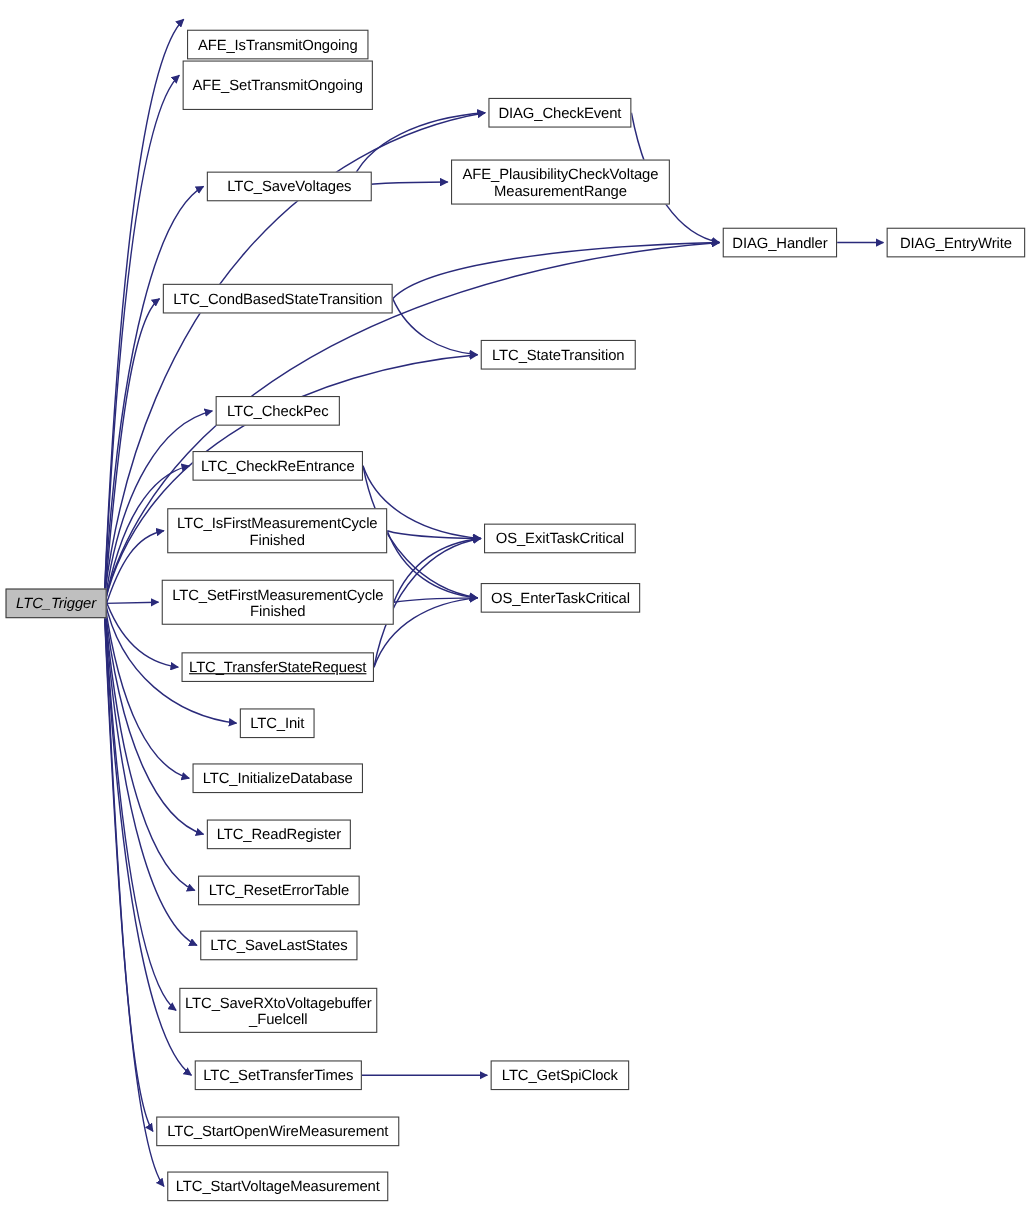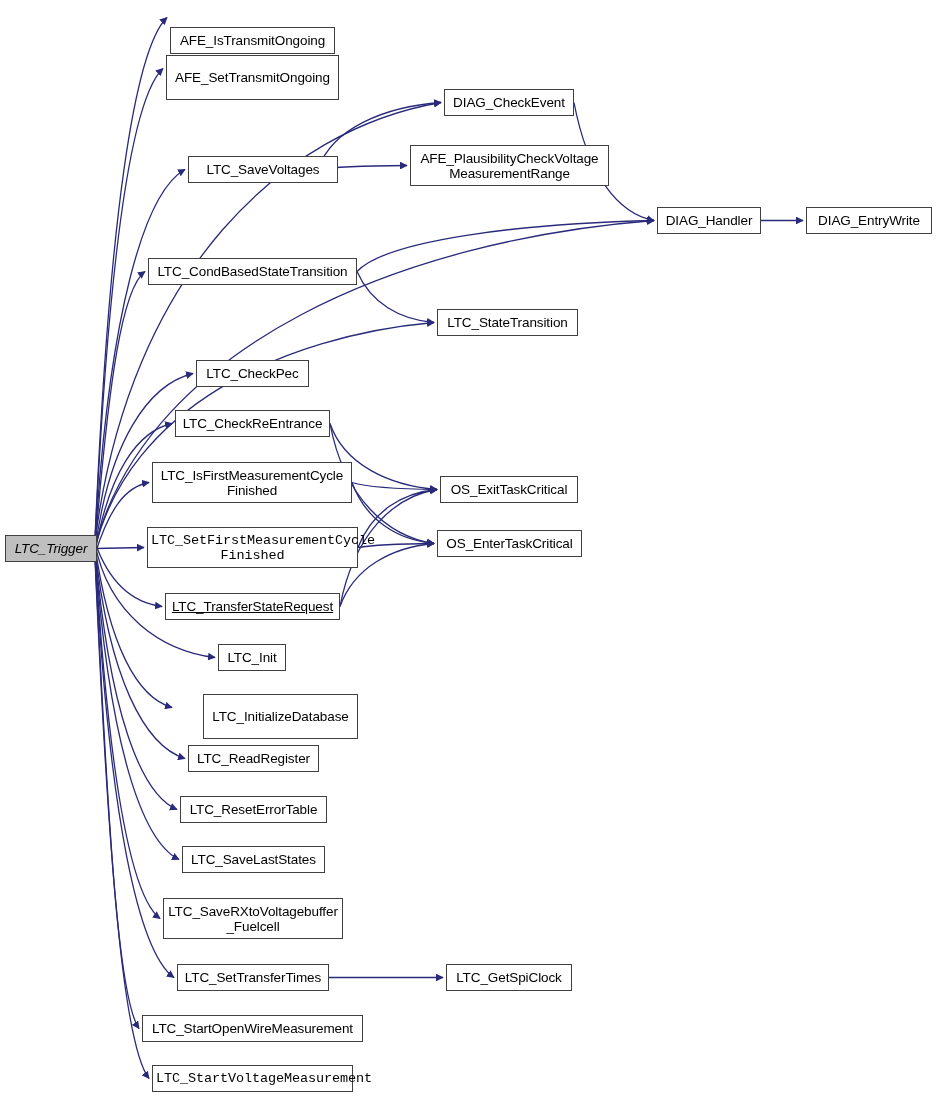--- a/index.html
+++ b/index.html
@@ -109,28 +109,28 @@
 MeasurementRange</span></div>
     <div class="node" style="left: 657px; top: 207px; width: 104px; height: 27px;"><span class="lbl">DIAG_Handler</span></div>
     <div class="node" style="left: 806px; top: 207px; width: 126px; height: 27px;"><span class="lbl">DIAG_EntryWrite</span></div>
     <div class="node" style="left: 148px; top: 258px; width: 209px; height: 27px;"><span class="lbl">LTC_CondBasedStateTransition</span></div>
     <div class="node" style="left: 437px; top: 309px; width: 141px; height: 27px;"><span class="lbl">LTC_StateTransition</span></div>
     <div class="node" style="left: 196px; top: 360px; width: 113px; height: 27px;"><span class="lbl">LTC_CheckPec</span></div>
     <div class="node" style="left: 175px; top: 410px; width: 155px; height: 27px;"><span class="lbl">LTC_CheckReEntrance</span></div>
     <div class="node" style="left: 152px; top: 462px; width: 200px; height: 41px;"><span class="lbl">LTC_IsFirstMeasurementCycle
 Finished</span></div>
     <div class="node" style="left: 440px; top: 476px; width: 138px; height: 27px;"><span class="lbl">OS_ExitTaskCritical</span></div>
-    <div class="node" style="left: 147px; top: 527px; width: 211px; height: 41px; font-family: Liberation Mono, monospace;"><span class="lbl">LTC_SetFirstMeasurementCycle
+    <div class="node" style="left: 147px; top: 527px; width: 211px; height: 41px;"><span class="lbl">LTC_SetFirstMeasurementCycle
 Finished</span></div>
     <div class="node" style="left: 437px; top: 530px; width: 145px; height: 27px;"><span class="lbl">OS_EnterTaskCritical</span></div>
     <div class="node" style="left: 165px; top: 593px; width: 175px; height: 27px; text-decoration: underline;"><span class="lbl">LTC_TransferStateRequest</span></div>
     <div class="node" style="left: 218px; top: 644px; width: 68px; height: 27px;"><span class="lbl">LTC_Init</span></div>
-    <div class="node" style="left: 175px; top: 694px; width: 155px; height: 45px; margin-left: 28px;"><span class="lbl">LTC_InitializeDatabase</span></div>
+    <div class="node" style="left: 175px; top: 694px; width: 155px; height: 27px;"><span class="lbl">LTC_InitializeDatabase</span></div>
     <div class="node" style="left: 188px; top: 745px; width: 131px; height: 27px;"><span class="lbl">LTC_ReadRegister</span></div>
     <div class="node" style="left: 180px; top: 796px; width: 147px; height: 27px;"><span class="lbl">LTC_ResetErrorTable</span></div>
     <div class="node" style="left: 182px; top: 846px; width: 143px; height: 27px;"><span class="lbl">LTC_SaveLastStates</span></div>
     <div class="node" style="left: 163px; top: 898px; width: 180px; height: 41px;"><span class="lbl">LTC_SaveRXtoVoltagebuffer
 _Fuelcell</span></div>
     <div class="node" style="left: 177px; top: 964px; width: 152px; height: 27px;"><span class="lbl">LTC_SetTransferTimes</span></div>
     <div class="node" style="left: 446px; top: 964px; width: 126px; height: 27px;"><span class="lbl">LTC_GetSpiClock</span></div>
     <div class="node" style="left: 142px; top: 1015px; width: 221px; height: 27px;"><span class="lbl">LTC_StartOpenWireMeasurement</span></div>
-    <div class="node" style="left: 152px; top: 1065px; width: 201px; height: 27px; font-family: Liberation Mono, monospace;"><span class="lbl">LTC_StartVoltageMeasurement</span></div>
+    <div class="node" style="left: 152px; top: 1065px; width: 201px; height: 27px;"><span class="lbl">LTC_StartVoltageMeasurement</span></div>
   </div>
 
 </body></html>

